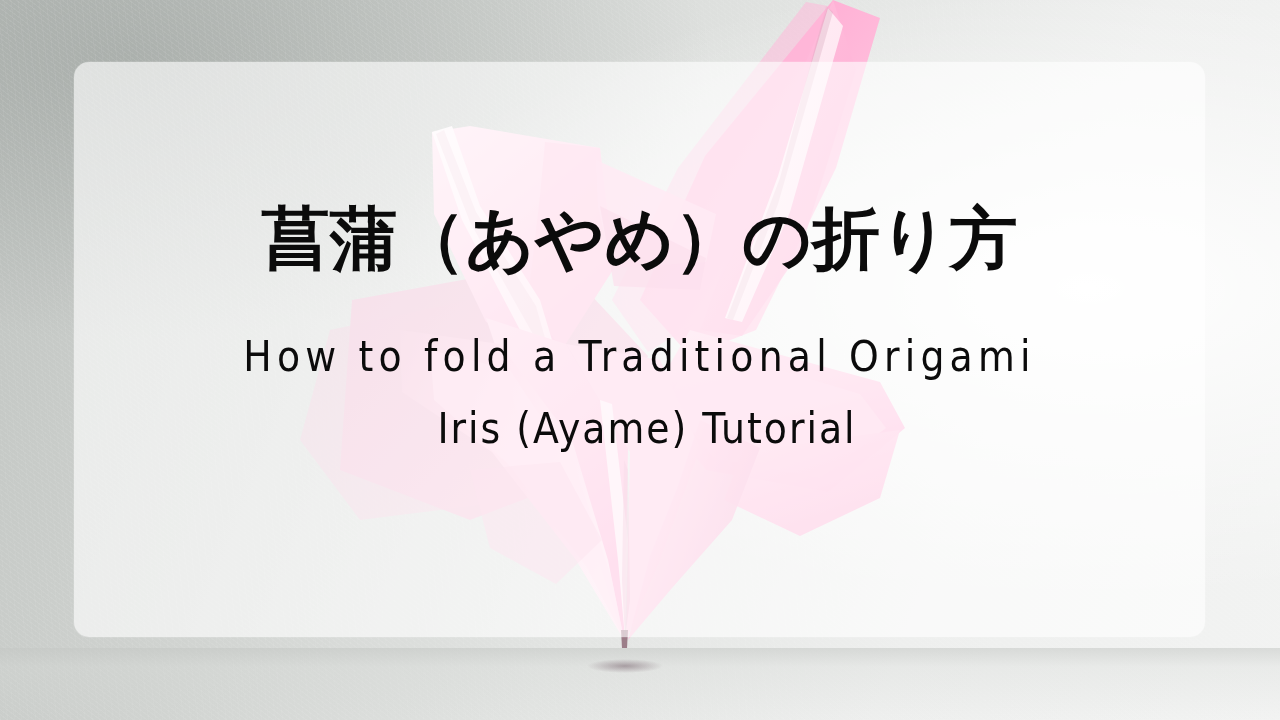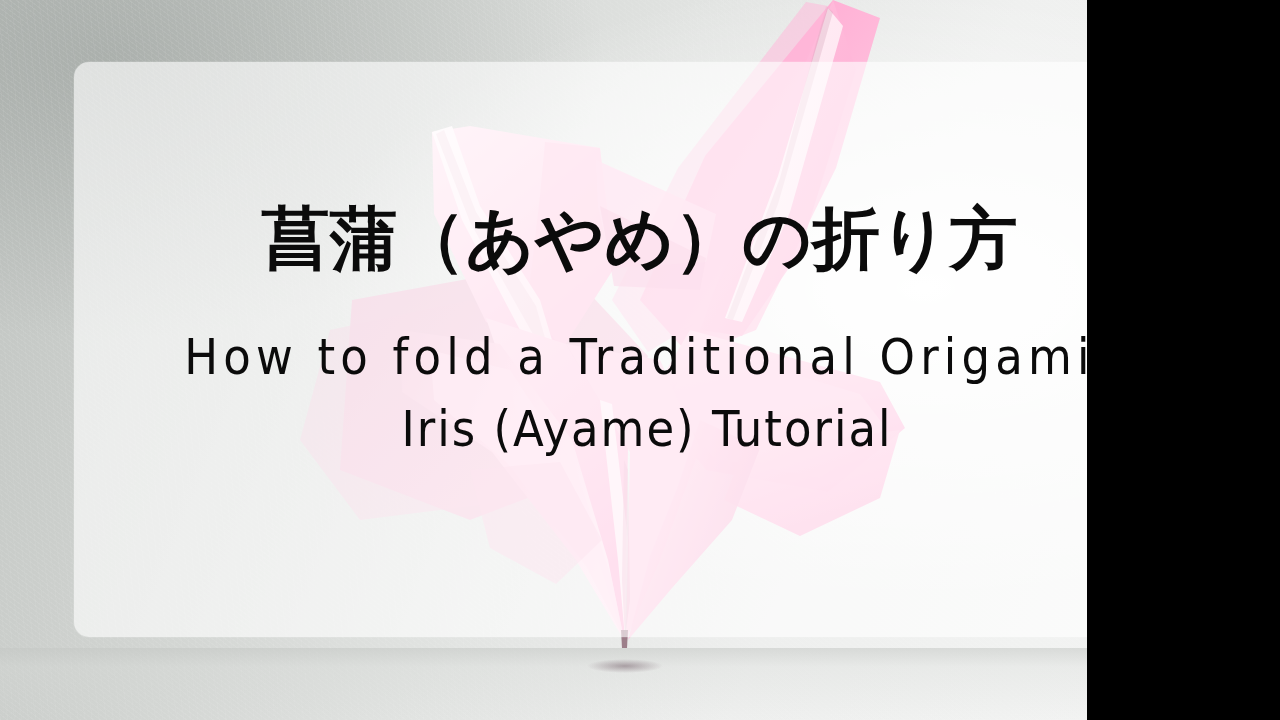--- a/index.html
+++ b/index.html
@@ -2,21 +2,21 @@
 <html><head>
 <meta charset="utf-8">
 <style>
   html, body {
     margin: 0;
     padding: 0;
     background: #000;
   }
   #stage {
     position: relative;
-    width: 1087px;
+    width: 1280px;
     height: 720px;
     overflow: hidden;
     font-family: "DejaVu Sans", "Liberation Sans", sans-serif;
     background: #fde047;
   }
 
   
   .bg-base {
     position: absolute;
     inset: 0;
@@ -83,21 +83,21 @@
     margin-top: 143px;
     font-family: "DejaVu Sans", "Liberation Sans", sans-serif;
     font-size: 68px;
     font-weight: 700;
     line-height: 1;
     letter-spacing: 0px;
     white-space: nowrap;
   }
   .subtitle {
     font-family: "DejaVu Sans Condensed", "Liberation Sans Narrow", "DejaVu Sans", sans-serif;
-    font-size: 50px;
+    font-size: 42px;
     font-weight: 400;
     line-height: 72px;
     letter-spacing: 1.5px;
     white-space: nowrap;
   }
   .sub-line-1 { margin-top: 48px; letter-spacing: 5.2px; }
   .sub-line-2 { margin-top: 0px; letter-spacing: 2.0px; margin-left: 15px; }
 </style>
 </head>
 <body>

